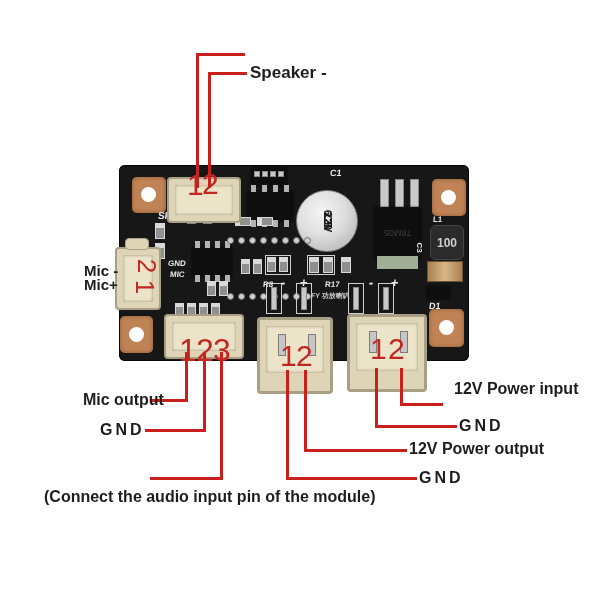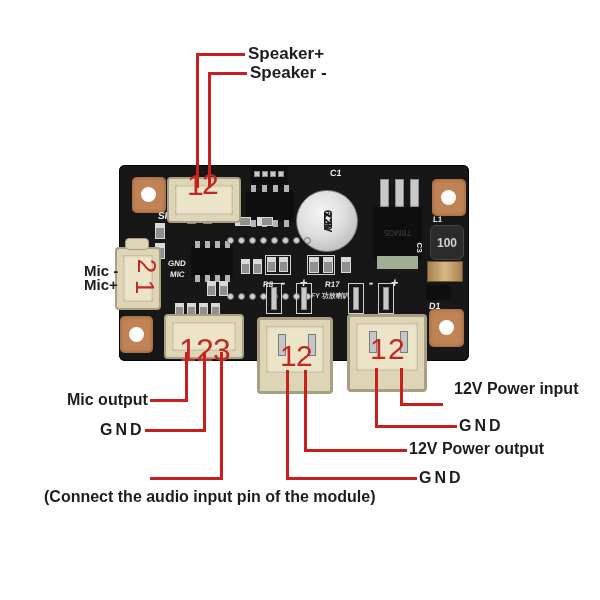--- a/index.html
+++ b/index.html
@@ -224,25 +224,24 @@
   <div class="pn rot90" style="left:140px;top:253px;font-size:26px;">2</div>
   <div class="pn rot90" style="left:138px;top:274px;font-size:26px;">1</div>
   <div class="pn" style="left:179px;top:334px;font-size:32px;">1</div>
   <div class="pn" style="left:196px;top:334px;font-size:32px;">2</div>
   <div class="pn" style="left:213px;top:334px;font-size:32px;">3</div>
   <div class="pn" style="left:280px;top:341px;">1</div>
   <div class="pn" style="left:296px;top:341px;">2</div>
   <div class="pn" style="left:370px;top:334px;">1</div>
   <div class="pn" style="left:388px;top:334px;">2</div>
 
-  <div class="lab" style="left:248px;top:44px;font-size:17px;">Speaker+</div>
   <div class="lab" style="left:250px;top:63px;font-size:17px;">Speaker -</div>
   <div class="lab" style="left:84px;top:262px;font-size:15px;">Mic -</div>
   <div class="lab" style="left:84px;top:276px;font-size:15px;">Mic+</div>
-  <div class="lab" style="left:67px;top:391px;">Mic output</div>
+  <div class="lab" style="left:83px;top:391px;">Mic output</div>
   <div class="lab gsp" style="left:100px;top:421px;">GND</div>
   <div class="lab" style="left:44px;top:488px;">(Connect the audio input pin of the module)</div>
   <div class="lab" style="left:446px;top:380px;margin-left:8px;">12V Power input</div>
   <div class="lab gsp" style="left:459px;top:417px;">GND</div>
   <div class="lab" style="left:409px;top:440px;">12V Power output</div>
   <div class="lab gsp" style="left:419px;top:469px;">GND</div>
 
 </div>
 
 </body></html>

